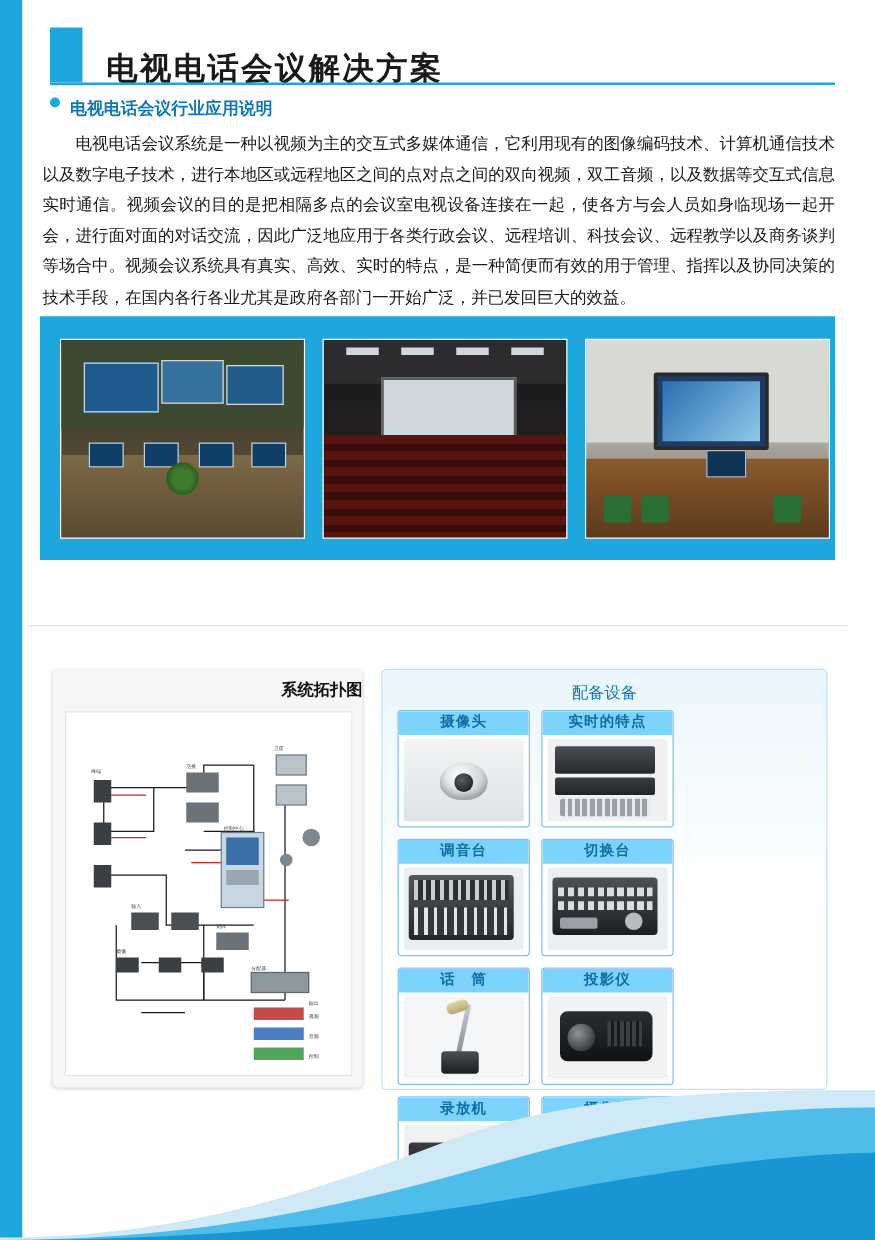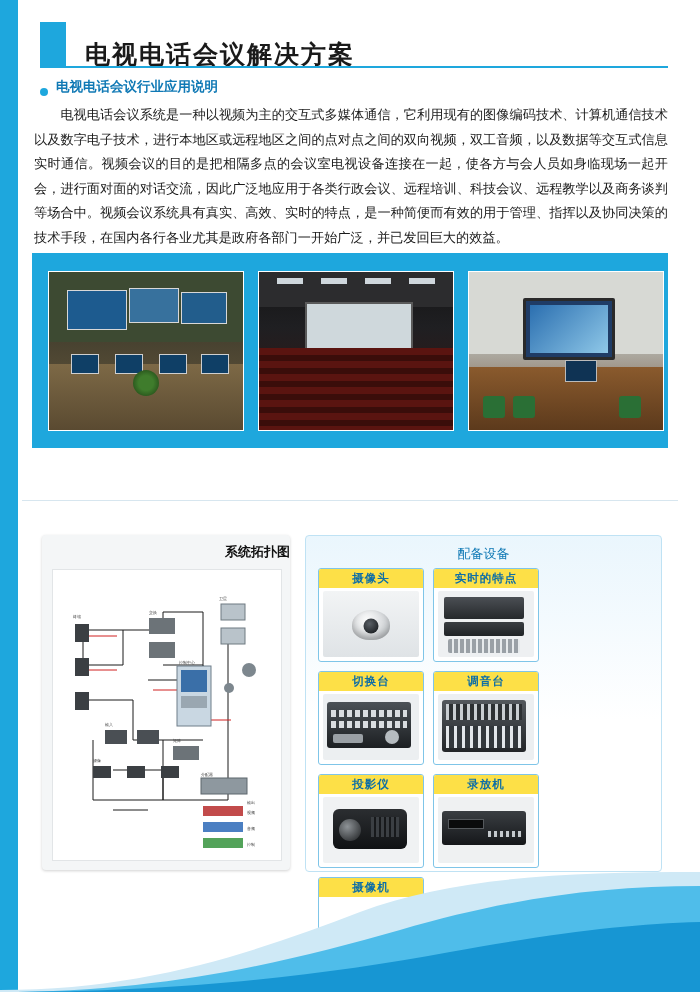--- a/index.html
+++ b/index.html
@@ -68,21 +68,21 @@
     height: 2px;
     background: #1ea7dd;
   }
 
   
   .section-head {
     position: absolute;
     left: 40px;
     top: 78px;
     display: flex;
-    align-items: flex-end;
+    align-items: flex-start;
   }
   .bullet-dot {
     width: 8px;
     height: 8px;
     border-radius: 50%;
     background: #1ea7dd;
     margin-right: 8px;
   }
   .section-head-text {
     font-size: 13.5px;
@@ -240,21 +240,21 @@
     position: relative;
     overflow: hidden;
   }
   .eq-label {
     height: 19px;
     line-height: 19px;
     text-align: center;
     font-size: 11.5px;
     color: #0e6ea6;
     font-weight: bold;
-    background: #fde047;
+    background: #7dd3fc;
     letter-spacing: 1px;
   }
   .eq-img {
     position: absolute;
     left: 4px; top: 22px; right: 4px; bottom: 4px;
     border-radius: 2px;
     overflow: hidden;
   }
 
   
@@ -449,39 +449,47 @@
       <div class="eq-cell">
         <div class="eq-label">实时的特点</div>
         <div class="eq-img img-nle">
           <div class="box"></div>
           <div class="box2"></div>
           <div class="kb"></div>
         </div>
       </div>
 
       <div class="eq-cell">
+        <div class="eq-label">调音台</div>
+        <div class="eq-img img-mix">
+          <div class="body"></div>
+          <div class="knobs"></div>
+          <div class="faders"></div>
+        </div>
+      </div>
+
+      <div class="eq-cell">
         <div class="eq-label">切换台</div>
         <div class="eq-img img-sw">
           <div class="body"></div>
           <div class="row r1"></div>
           <div class="row r2"></div>
           <div class="fader"></div>
           <div class="stick"></div>
         </div>
       </div>
 
       <div class="eq-cell">
-        <div class="eq-label">调音台</div>
-        <div class="eq-img img-mix">
-          <div class="body"></div>
-          <div class="knobs"></div>
-          <div class="faders"></div>
+        <div class="eq-label">话　筒</div>
+        <div class="eq-img img-mic">
+          <div class="goose"></div>
+          <div class="head"></div>
+          <div class="base"></div>
         </div>
       </div>
-
 
       <div class="eq-cell">
         <div class="eq-label">投影仪</div>
         <div class="eq-img img-proj">
           <div class="body"></div>
           <div class="lens"></div>
           <div class="vent"></div>
         </div>
       </div>
 

